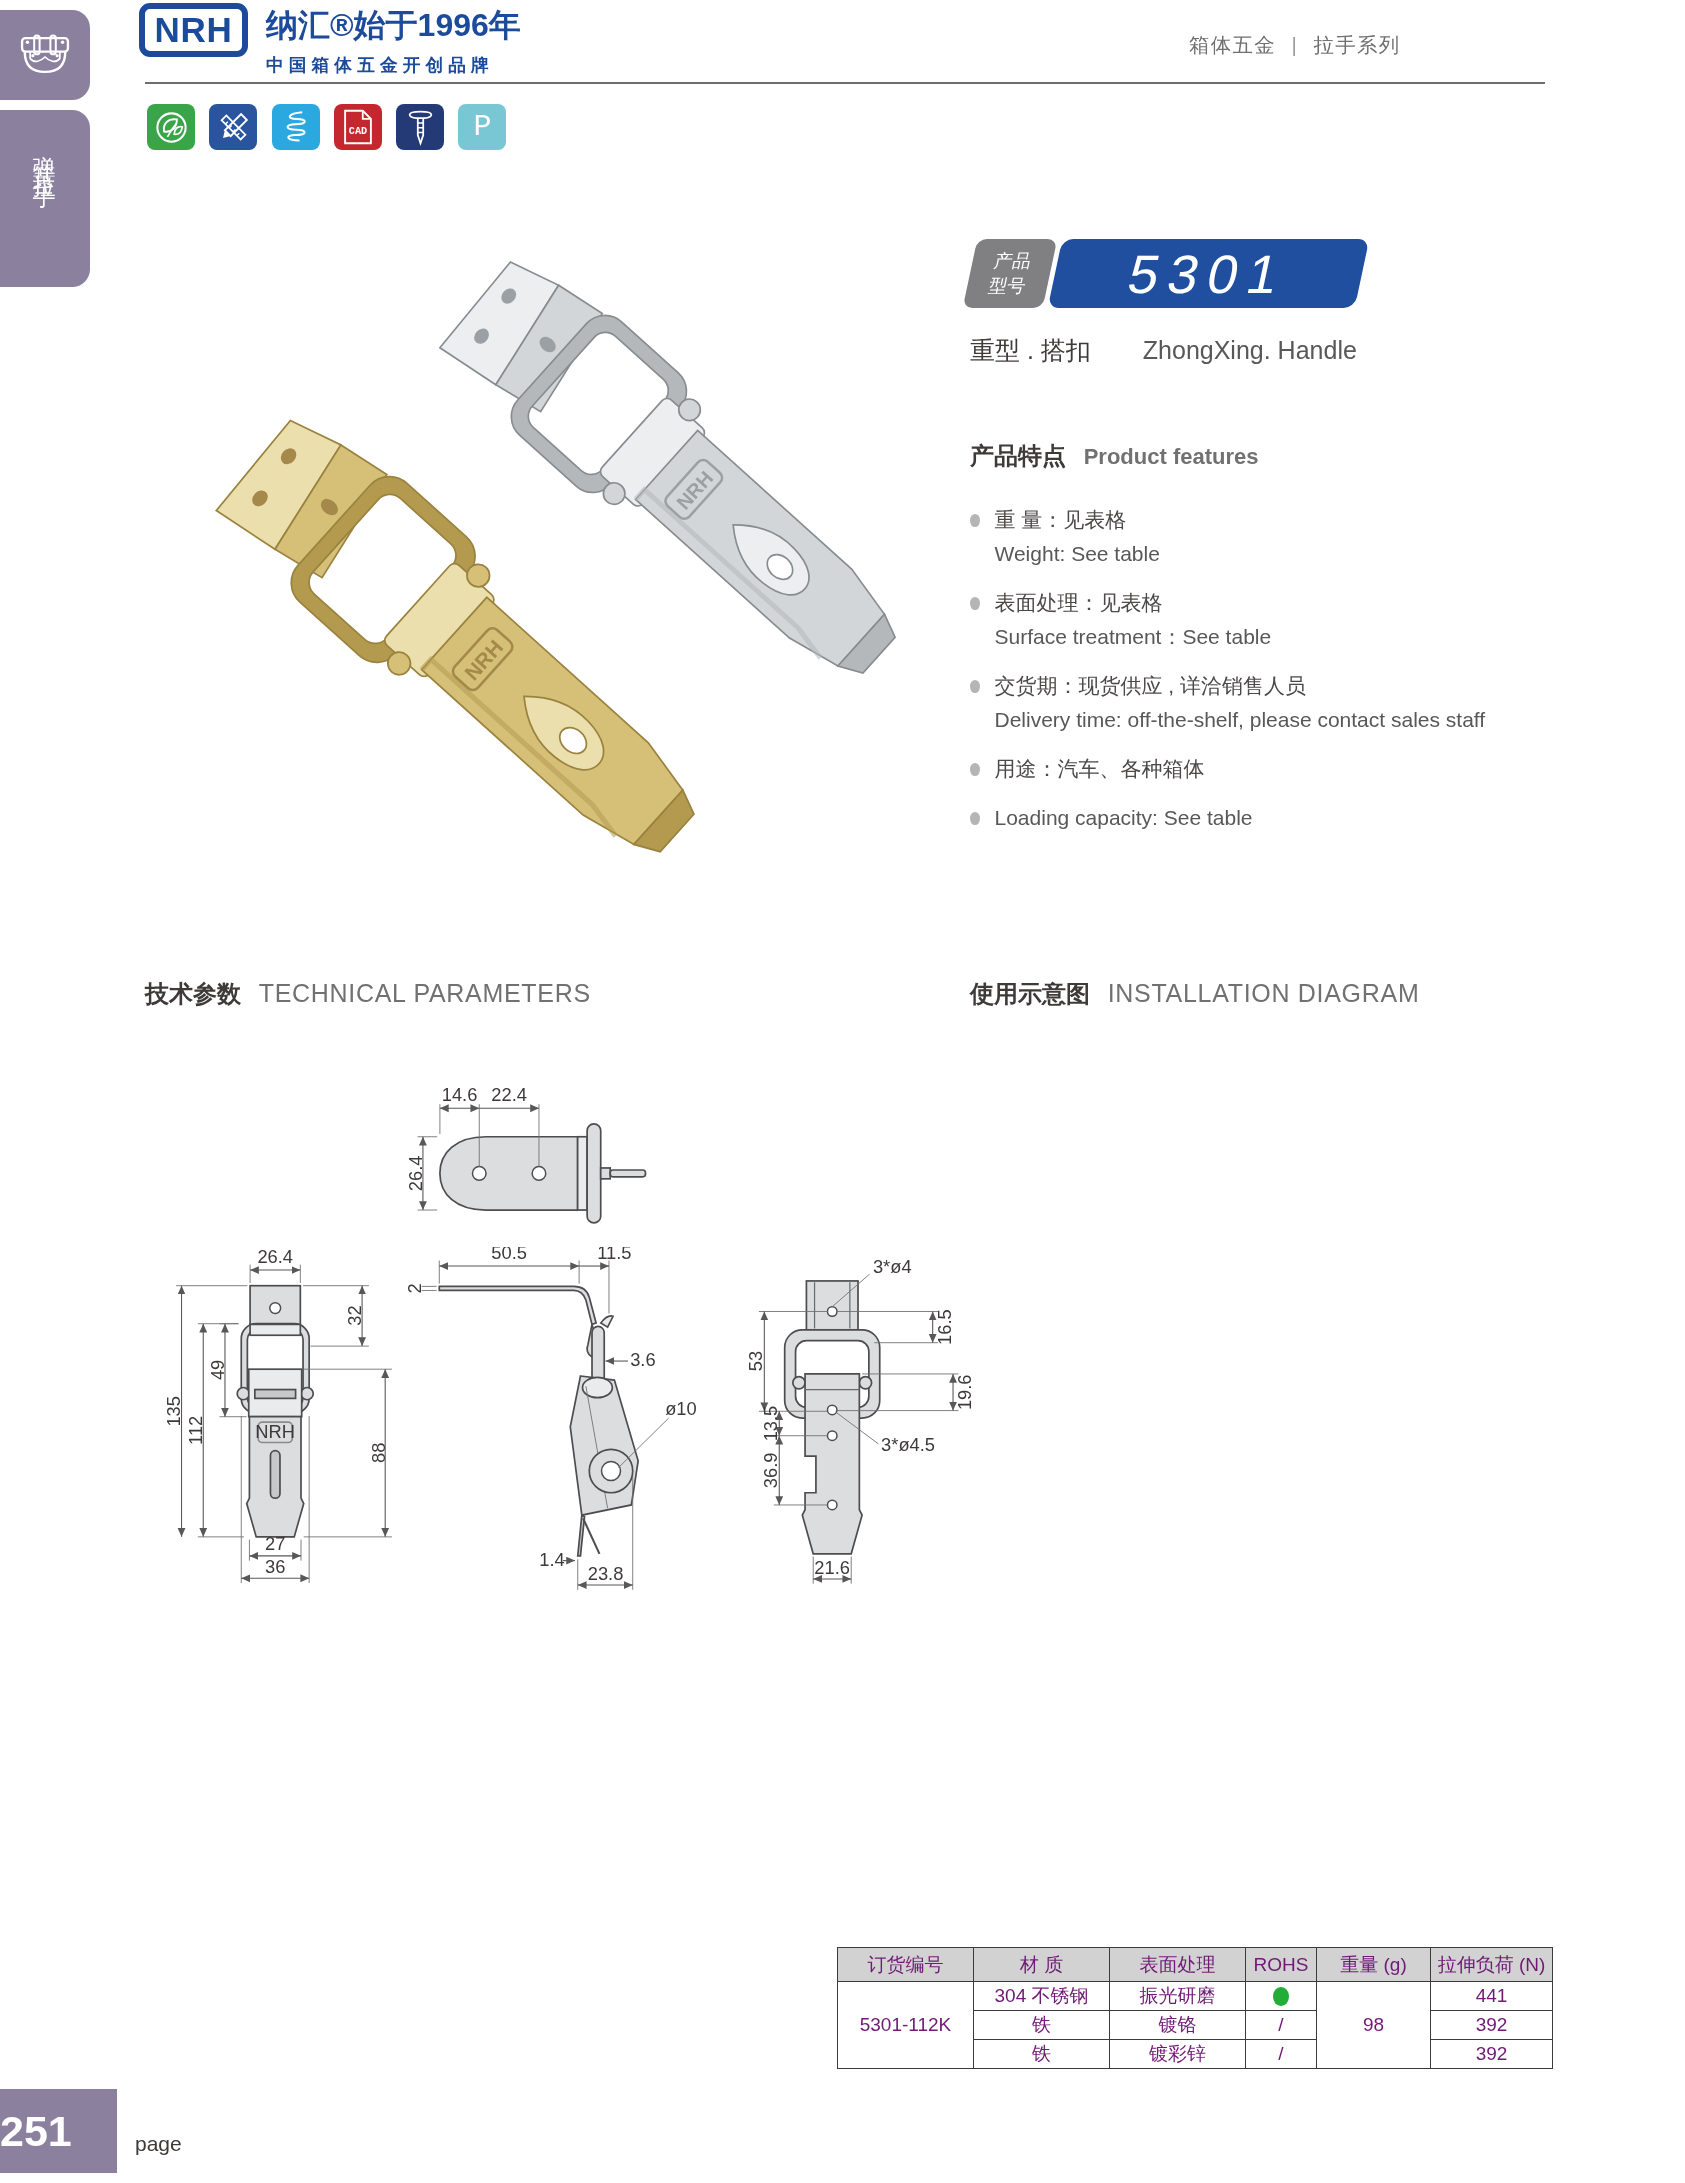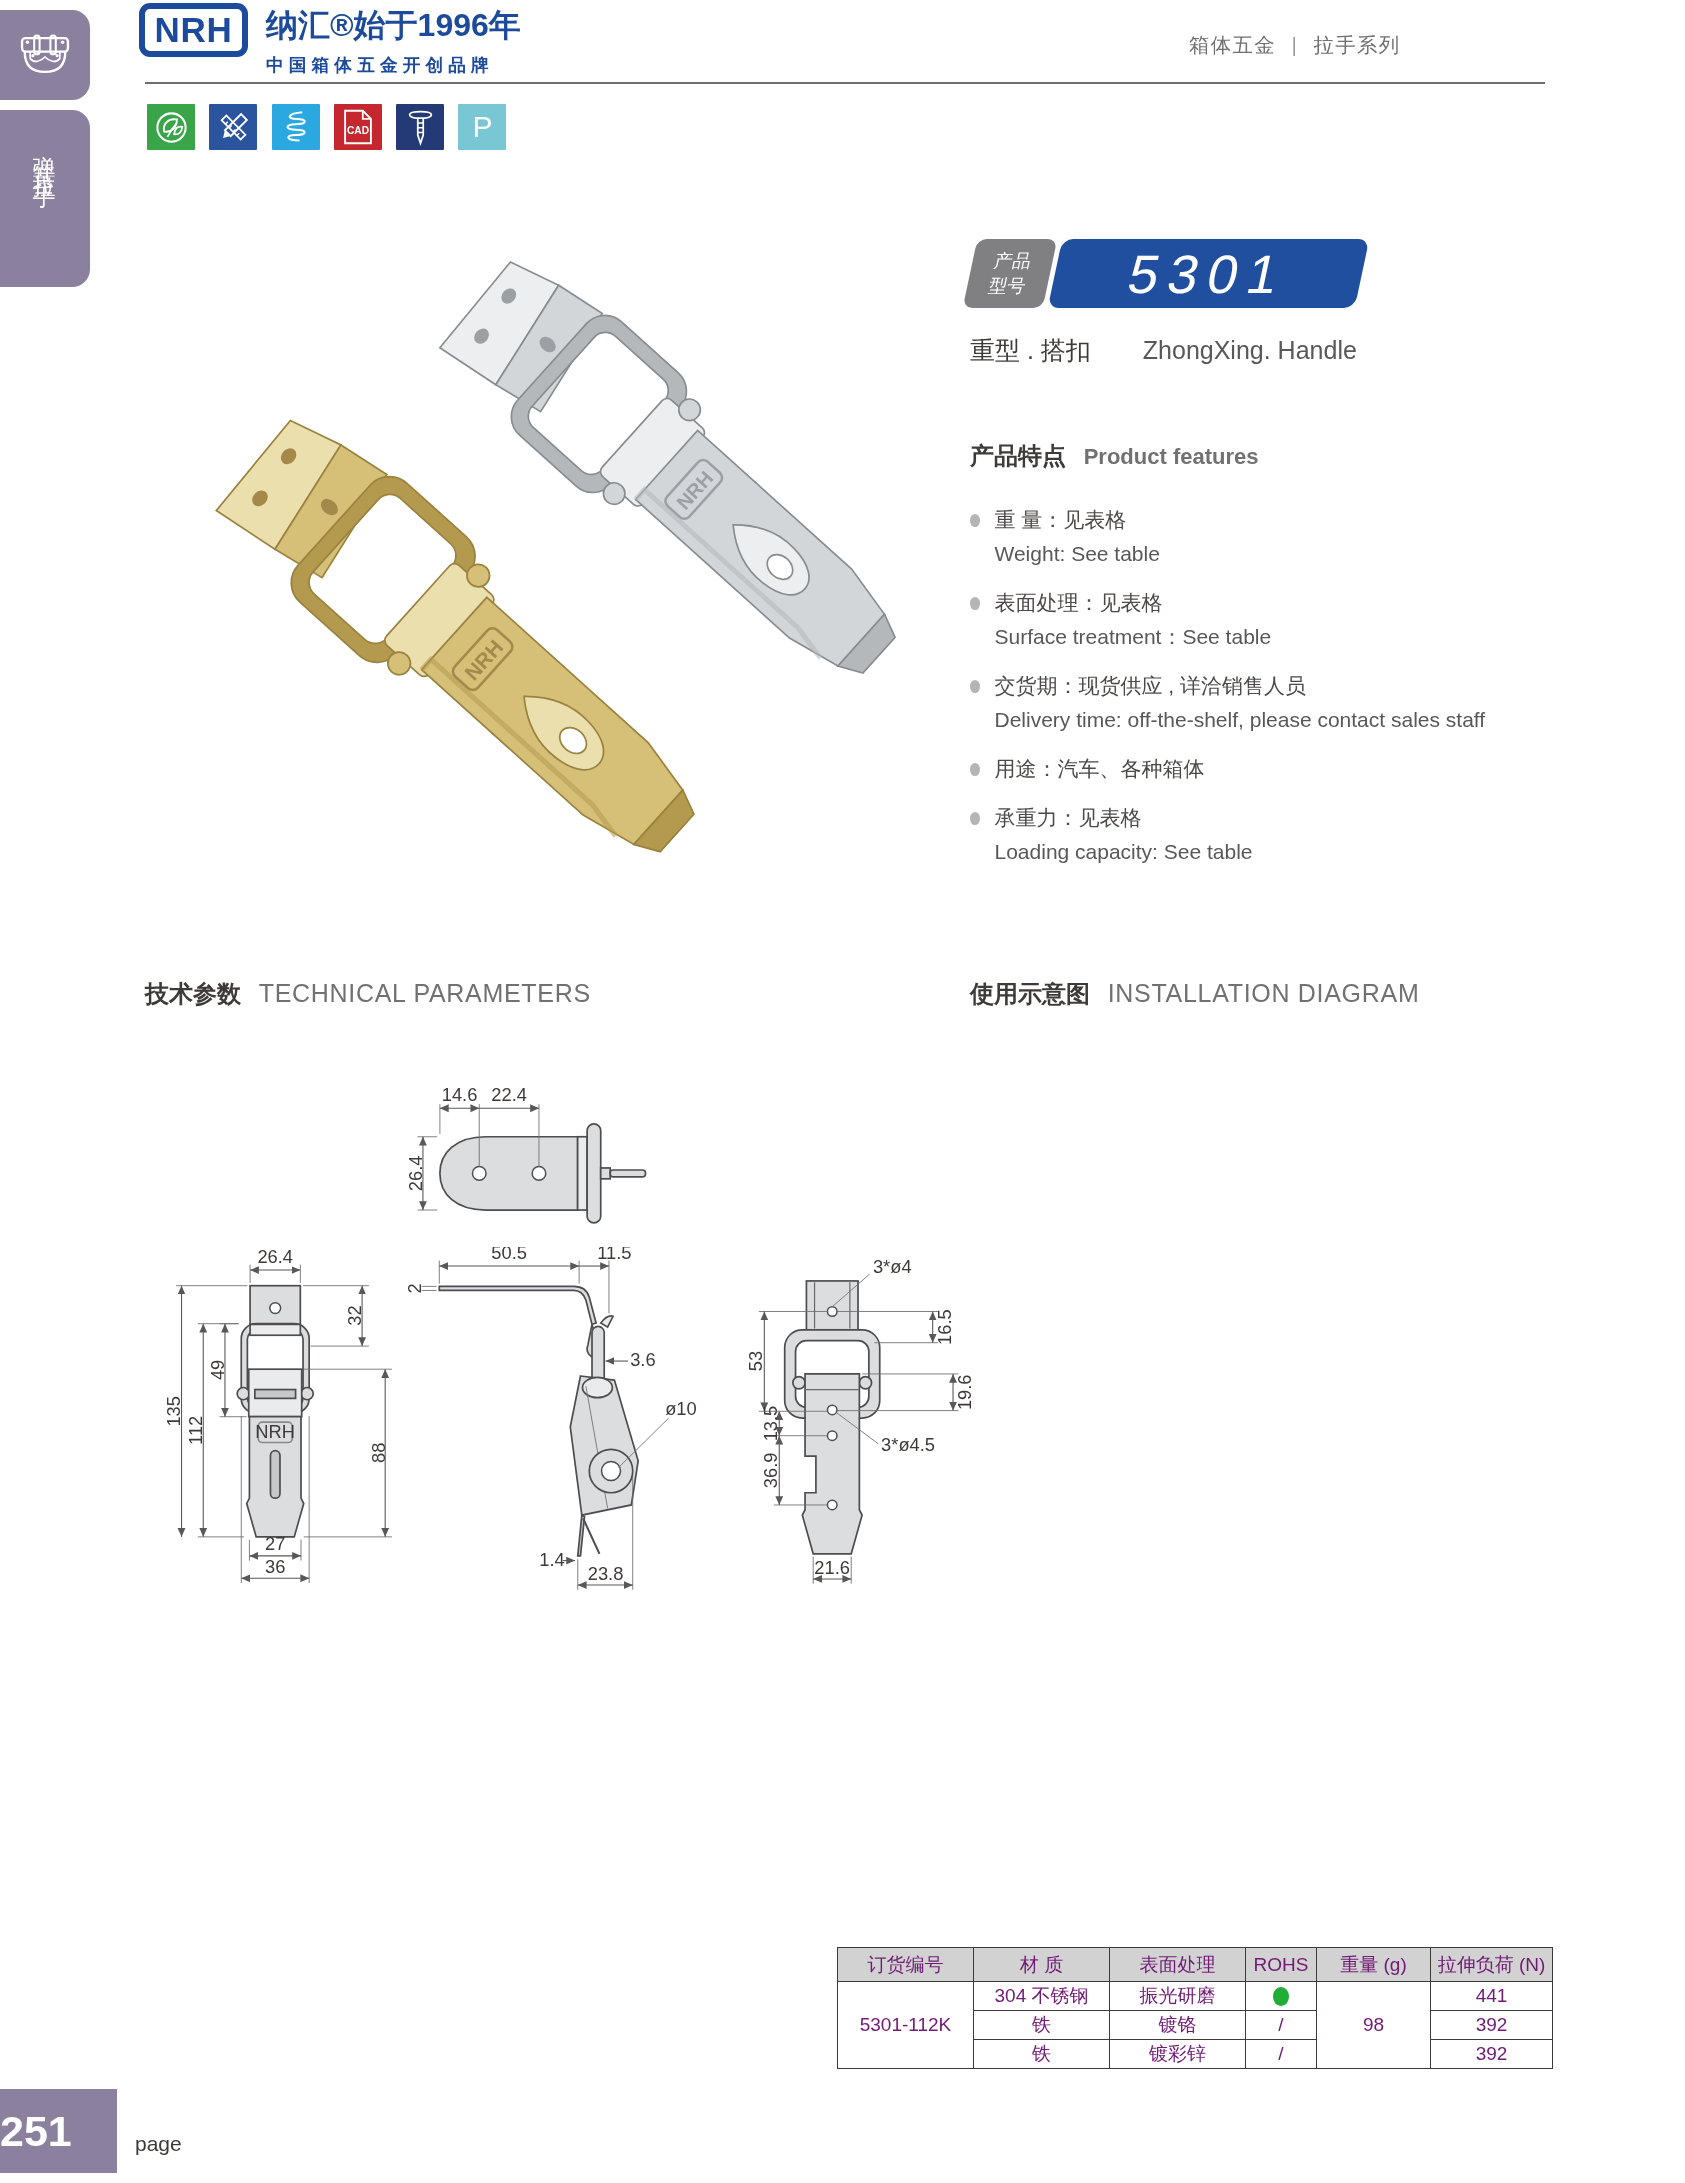--- a/index.html
+++ b/index.html
@@ -17,21 +17,21 @@
     display:flex;align-items:center;justify-content:center;font-weight:bold;font-size:35px;color:#1d4b9b;letter-spacing:0.7px;box-sizing:border-box;}
   .brand{position:absolute;left:266px;top:4.1px;}
   .brand .l1{font-size:32px;font-weight:bold;color:#1d4b9b;}
   .brand .l2{font-size:17.7px;font-weight:bold;color:#1d4b9b;letter-spacing:5.1px;margin-top:5.4px;}
   .crumb{position:absolute;left:1189px;top:31px;font-size:20.4px;color:#717071;letter-spacing:1.4px;}
   .crumb .sep{color:#9a9a9a;padding:0 8.2px;}
   .hrule{position:absolute;left:145px;top:82px;width:1400px;height:2px;background:#6d6e71;}
 
   
   .icons{position:absolute;left:147px;top:104px;display:flex;gap:14.3px;}
-  .ficon{width:48px;height:46px;border-radius:1px;display:flex;align-items:center;justify-content:center;color:#fff;}
+  .ficon{width:48px;height:46px;border-radius:8px;display:flex;align-items:center;justify-content:center;color:#fff;font-family:Liberation Mono, monospace;}
   .ficon svg{display:block;}
   .ficon .ptxt{font-size:30px;color:#fff;font-weight:400;}
 
   
   .tag{position:absolute;left:970px;top:239px;width:80px;height:69px;background:#808083;border-radius:9.5px;transform:skewX(-12deg);
     display:flex;flex-direction:column;align-items:center;justify-content:center;color:#fff;font-size:18.3px;line-height:24.5px;}
   .model-banner{position:absolute;left:1055px;top:239px;width:307px;height:69px;background:#1f4f9e;border-radius:11px;transform:skewX(-12deg);
     display:flex;align-items:center;justify-content:center;color:#fff;font-size:54px;letter-spacing:9.5px;font-weight:500;}
   .subtitle{position:absolute;left:970px;top:334px;font-size:25px;color:#3e3a39;}
   .subtitle .en{color:#595757;margin-left:45px;}
@@ -220,21 +220,20 @@
         <span class="bullet"></span>
         <div>交货期：现货供应 , 详洽销售人员</div>
         <div class="en">Delivery time: off-the-shelf, please contact sales staff</div>
       </div>
       <div class="feat-item">
         <span class="bullet"></span>
         <div>用途：汽车、各种箱体</div>
       </div>
       <div class="feat-item">
         <span class="bullet"></span>
-        <div>承重力：见表格</div>
         <div class="en">Loading capacity: See table</div>
       </div>
     </div>
   </div>
 
   <div class="sect left">
     <span>技术参数</span>
     <span class="en">TECHNICAL PARAMETERS</span>
   </div>
   <div class="sect right">

